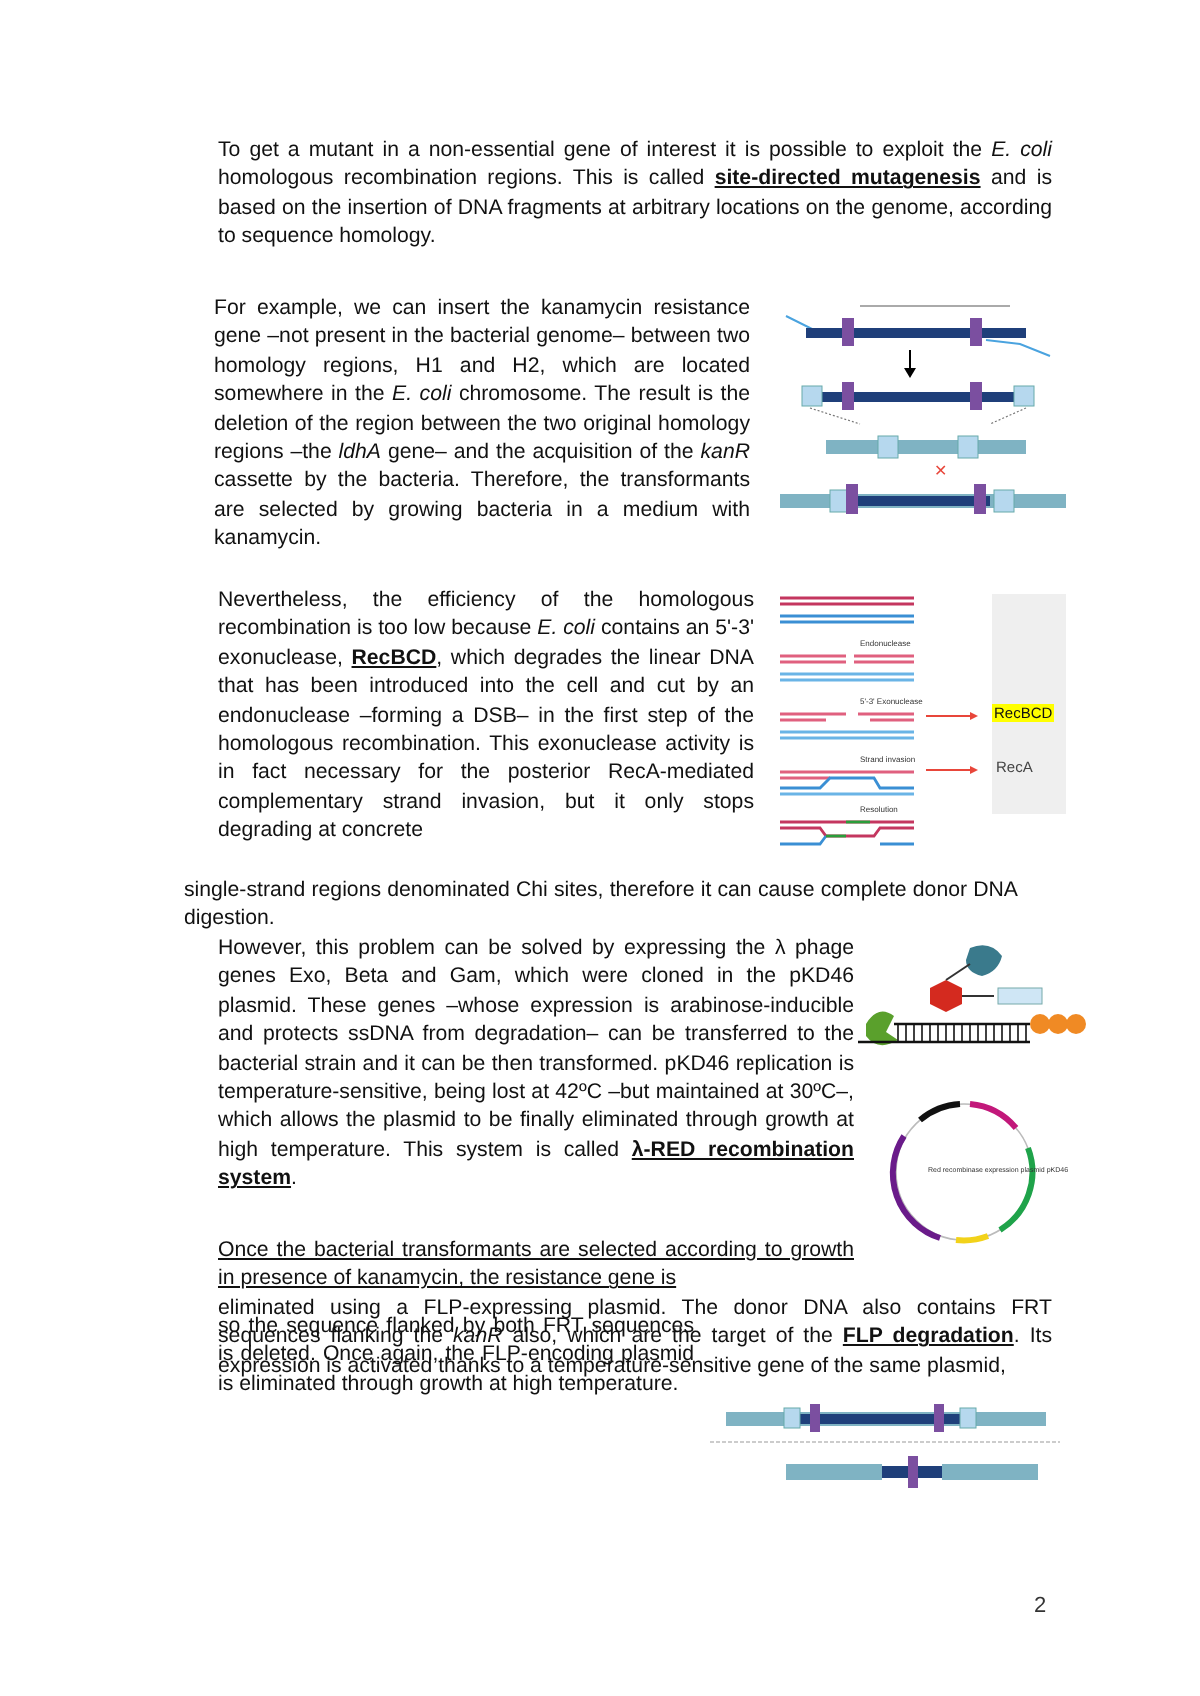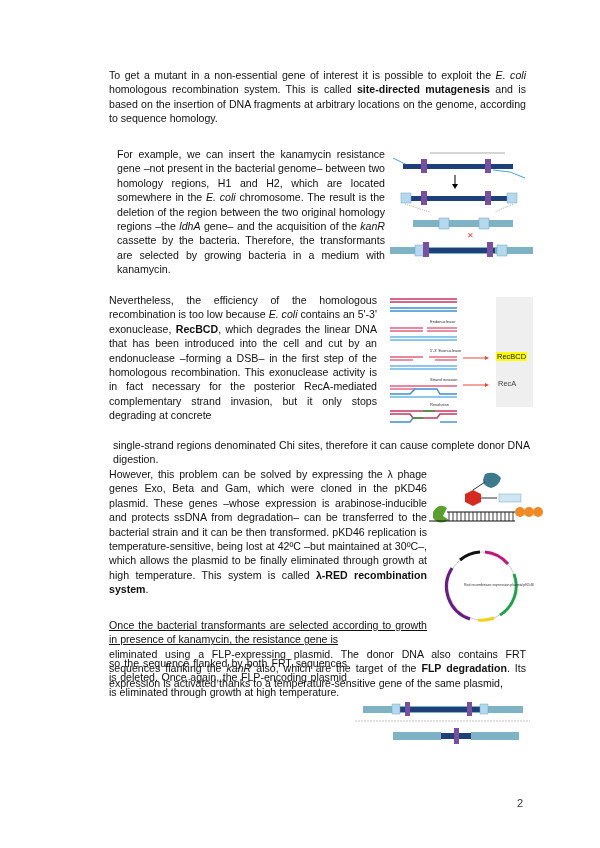--- a/index.html
+++ b/index.html
@@ -1,34 +1,34 @@
 <!DOCTYPE html>
 <html><head>
 <meta charset="utf-8">
 <style>
   html, body { margin: 0; padding: 0; background: #ffffff; }
   body { width: 600px; height: 848px; position: relative; overflow: hidden;
          font-family: "Liberation Sans", sans-serif; color: #111; }
   .p { position: absolute; font-size: 10.6px; line-height: 14.4px; text-align: justify; }
-  .p b { font-weight: bold; }
+  .p b { font-weight: bold; text-decoration: underline; }
   .p i { }
   .last { text-align-last: left; }
   .fig { position: absolute; }
   .pagenum { position: absolute; left: 517px; top: 797px; font-size: 11px; color: #333; }
   .gray-box { position: absolute; background: #efefef; }
   .hl { position: absolute; font-size: 7.5px; }
 </style>
 </head>
 <body>
 
 <div class="p last" style="left:109px; top:68px; width:417px;">
-  <span>To get a mutant in a non-essential gene of interest it is possible to exploit the </span><i>E. coli</i><span> homologous recombination system. This is called </span><b>site-directed mutagenesis</b><span> and is based on the insertion of DNA fragments at arbitrary locations on the genome, according to sequence homology.</span>
+  <span>To get a mutant in a non-essential gene of interest it is possible to exploit the </span><i>E. coli</i><span> homologous recombination regions. This is called </span><b>site-directed mutagenesis</b><span> and is based on the insertion of DNA fragments at arbitrary locations on the genome, according to sequence homology.</span>
 </div>
 
-<div class="p last" style="left:117px; top:147px; width:268px;">
+<div class="p last" style="left:107px; top:147px; width:268px;">
   <span>For example, we can insert the kanamycin resistance gene –not present in the bacterial genome– between two homology regions, H1 and H2, which are located somewhere in the </span><i>E. coli</i><span> chromosome. The result is the deletion of the region between the two original homology regions –the </span><i>ldhA</i><span> gene– and the acquisition of the </span><i>kanR</i><span> cassette by the bacteria. Therefore, the transformants are selected by growing bacteria in a medium with kanamycin.</span>
 </div>
 
 <div class="fig" style="left:385px; top:148px; width:150px; height:110px;">
   <svg width="150" height="110" viewBox="0 0 150 110">
     <rect x="0" y="0" width="150" height="110" fill="#fff"></rect>
     <line x1="45" y1="5" x2="120" y2="5" stroke="#aaa" stroke-width="1"></line>
     <path d="M8 10 L22 17 L40 17" stroke="#4aa3df" fill="none" stroke-width="1"></path>
     <rect x="18" y="16" width="110" height="5" fill="#1f3f7a"></rect>
     <rect x="36" y="11" width="6" height="14" fill="#7b4fa0"></rect>
@@ -51,21 +51,21 @@
     <rect x="30" y="97" width="10" height="11" fill="#b6d8ee" stroke="#6aa" stroke-width="0.5"></rect>
     <rect x="38" y="94" width="6" height="15" fill="#7b4fa0"></rect>
     <rect x="102" y="94" width="6" height="15" fill="#7b4fa0"></rect>
     <rect x="112" y="97" width="10" height="11" fill="#b6d8ee" stroke="#6aa" stroke-width="0.5"></rect>
   </svg>
 </div>
 
 <div class="p" style="left:109px; top:293px; width:268px;">
   <span>Nevertheless, the efficiency of the homologous recombination is too low because </span><i>E. coli</i><span> contains an 5'-3' exonuclease, </span><b>RecBCD</b><span>, which degrades the linear DNA that has been introduced into the cell and cut by an endonuclease –forming a DSB– in the first step of the homologous recombination. This exonuclease activity is in fact necessary for the posterior RecA-mediated complementary strand invasion, but it only stops degrading at concrete</span>
 </div>
-<div class="p last" style="left:113px; top:438px; width:417px;">
+<div class="p last" style="left:92px; top:438px; width:417px;">
   <span>single-strand regions denominated Chi sites, therefore it can cause complete donor DNA digestion.</span>
 </div>
 
 <div class="fig" style="left:385px; top:295px; width:150px; height:130px;">
   <svg width="150" height="130" viewBox="0 0 150 130">
     <g stroke-width="1.4">
       <line x1="5" y1="4" x2="72" y2="4" stroke="#c4365f"></line>
         <line x1="5" y1="7" x2="72" y2="7" stroke="#c4365f"></line>
       <line x1="5" y1="13" x2="72" y2="13" stroke="#3a8fd4"></line>
         <line x1="5" y1="16" x2="72" y2="16" stroke="#3a8fd4"></line>

